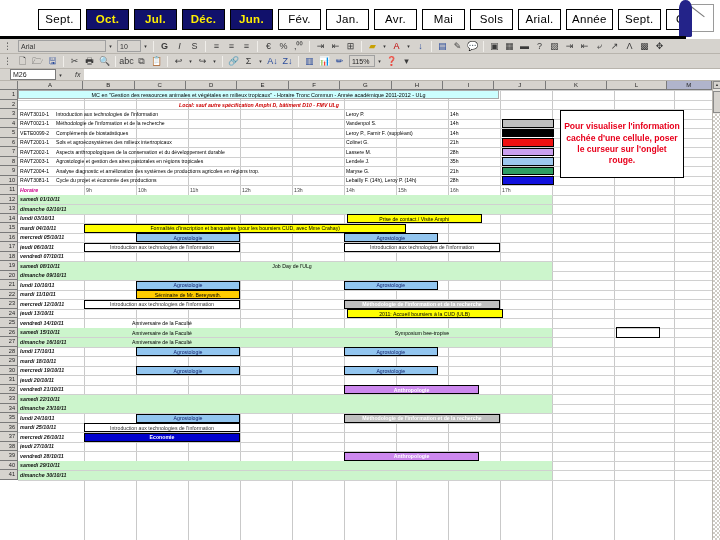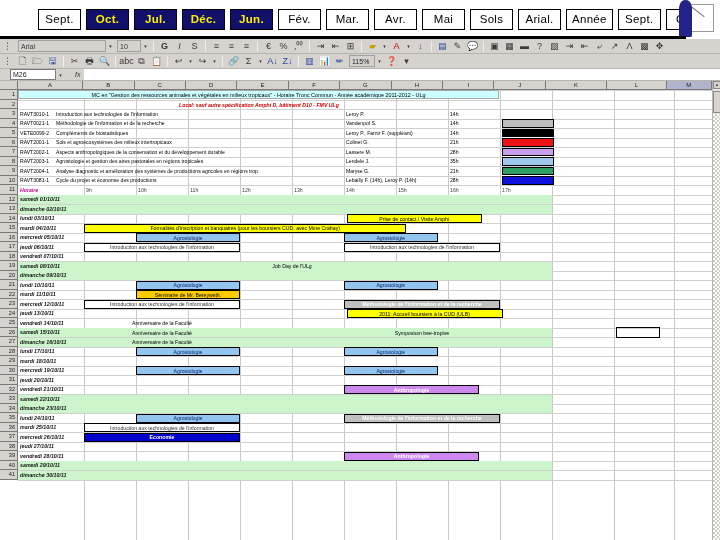--- a/index.html
+++ b/index.html
@@ -286,21 +286,21 @@
     <div class="month-tab active">
       <span>Déc.</span>
     </div>
     <div class="month-tab active">
       <span>Jun.</span>
     </div>
     <div class="month-tab">
       <span>Fév.</span>
     </div>
     <div class="month-tab">
-      <span>Mar.</span>
+      <span>Jan.</span>
     </div>
     <div class="month-tab">
       <span>Avr.</span>
     </div>
     <div class="month-tab">
       <span>Mai</span>
     </div>
     <div class="month-tab">
       <span>Sols</span>
     </div>
@@ -641,19 +641,20 @@
       <div class="cell ctr" style="position: absolute; left: 66px; top: 342.5px; width: 156px; height: 9px; background: rgb(0, 0, 204); color: rgb(255, 255, 255); font-size: 5.2px; border: 1px solid rgb(0, 0, 0); font-weight: bold;">Economie</div>
       <div class="cell bold ital" style="left: 2px; top: 351.5px; width: 62px; height: 9px; font-size: 5.3px; color: rgb(17, 17, 17); background: transparent;">jeudi 27/10/11</div>
       <div class="cell bold ital" style="left: 2px; top: 361px; width: 62px; height: 9px; font-size: 5.3px; color: rgb(17, 17, 17); background: transparent;">vendredi 28/10/11</div>
       <div class="cell ctr" style="position: absolute; left: 326px; top: 361.5px; width: 135.2px; height: 9px; background: rgb(204, 136, 238); color: rgb(255, 255, 255); font-size: 5.2px; border: 1px solid rgb(0, 0, 0); font-weight: bold;">Anthropologie</div>
       <div class="weekend" style="position: absolute; left: 0px; top: 371px; width: 534px; height: 9px;"></div>
       <div class="cell bold ital" style="left: 2px; top: 370.5px; width: 62px; height: 9px; font-size: 5.3px; color: rgb(17, 17, 17); background: transparent;">samedi 29/10/11</div>
       <div class="weekend" style="position: absolute; left: 0px; top: 380.5px; width: 534px; height: 9px;"></div>
       <div class="cell bold ital" style="left: 2px; top: 380px; width: 62px; height: 9px; font-size: 5.3px; color: rgb(17, 17, 17); background: transparent;">dimanche 30/10/11</div>
       <div id="selbox" style="left: 598px; top: 236.5px; width: 44px; height: 11px;"></div>
     </div>
+<div id="notice" style="left: 560px; top: 29px; width: 124px; height: 68px; color: rgb(232, 0, 28);">Pour visualiser l'information cachée d'une cellule, poser le curseur sur l'onglet rouge.</div>
   </div>
 
 <div id="vscroll">
   <div class="up">▲</div>
   <div class="thumb"></div>
   <div class="track"></div>
 </div>
 
 </body></html>

